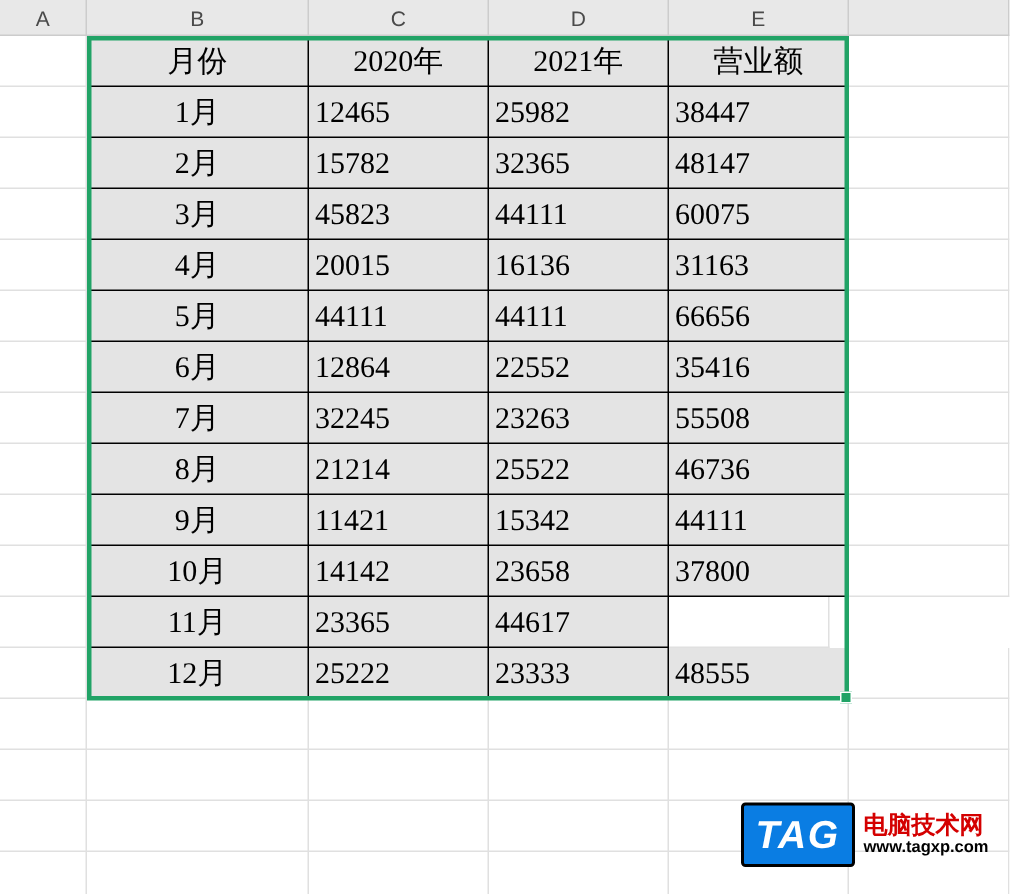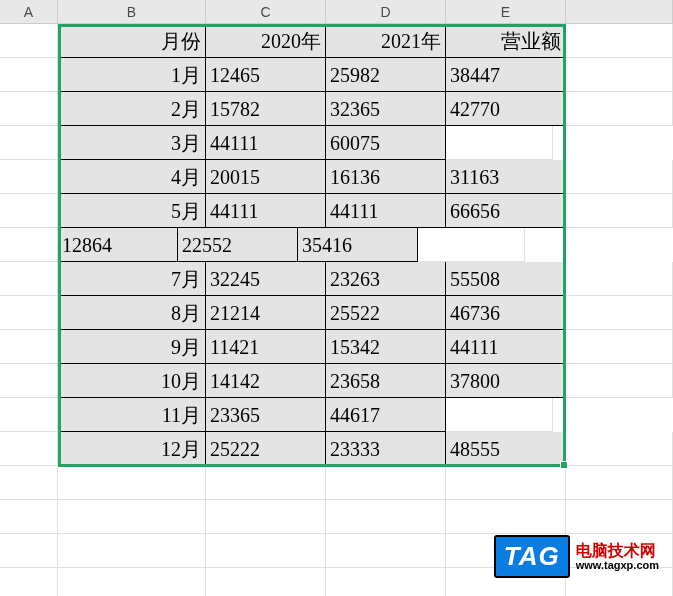--- a/index.html
+++ b/index.html
@@ -55,21 +55,21 @@
   .col-C { width: 120px; }
   .col-D { width: 120px; }
   .col-E { width: 120px; }
   .col-F { width: 107px; }
   .selected-region .cell.inner {
     background: #e4e4e4;
     border-right: 1px solid #000000;
     border-bottom: 1px solid #000000;
   }
   .cell.num { text-align: left; }
-  .cell.txt { text-align: right; }
+  .cell.txt { text-align: center; }
   .selection-outline {
     position: absolute;
     left: 58px;
     top: 0;
     width: 508px;
     height: 443px;
     border: 3px solid #21a366;
     pointer-events: none;
     z-index: 5;
   }
@@ -151,26 +151,27 @@
           <div class="cell inner col-C num">12465</div>
           <div class="cell inner col-D num">25982</div>
           <div class="cell inner col-E num">38447</div>
           <div class="cell col-F"></div>
         </div>
         <div class="row selected-region">
           <div class="cell col-A"></div>
           <div class="cell inner col-B txt">2月</div>
           <div class="cell inner col-C num">15782</div>
           <div class="cell inner col-D num">32365</div>
-          <div class="cell inner col-E num">42770</div>
+          <div class="cell inner col-E num">48147</div>
           <div class="cell col-F"></div>
         </div>
         <div class="row selected-region">
           <div class="cell col-A"></div>
           <div class="cell inner col-B txt">3月</div>
+          <div class="cell inner col-C num">45823</div>
           <div class="cell inner col-D num">44111</div>
           <div class="cell inner col-E num">60075</div>
           <div class="cell col-F"></div>
         </div>
         <div class="row selected-region">
           <div class="cell col-A"></div>
           <div class="cell inner col-B txt">4月</div>
           <div class="cell inner col-C num">20015</div>
           <div class="cell inner col-D num">16136</div>
           <div class="cell inner col-E num">31163</div>
@@ -179,20 +180,21 @@
         <div class="row selected-region">
           <div class="cell col-A"></div>
           <div class="cell inner col-B txt">5月</div>
           <div class="cell inner col-C num">44111</div>
           <div class="cell inner col-D num">44111</div>
           <div class="cell inner col-E num">66656</div>
           <div class="cell col-F"></div>
         </div>
         <div class="row selected-region">
           <div class="cell col-A"></div>
+          <div class="cell inner col-B txt">6月</div>
           <div class="cell inner col-C num">12864</div>
           <div class="cell inner col-D num">22552</div>
           <div class="cell inner col-E num">35416</div>
           <div class="cell col-F"></div>
         </div>
         <div class="row selected-region">
           <div class="cell col-A"></div>
           <div class="cell inner col-B txt">7月</div>
           <div class="cell inner col-C num">32245</div>
           <div class="cell inner col-D num">23263</div>

